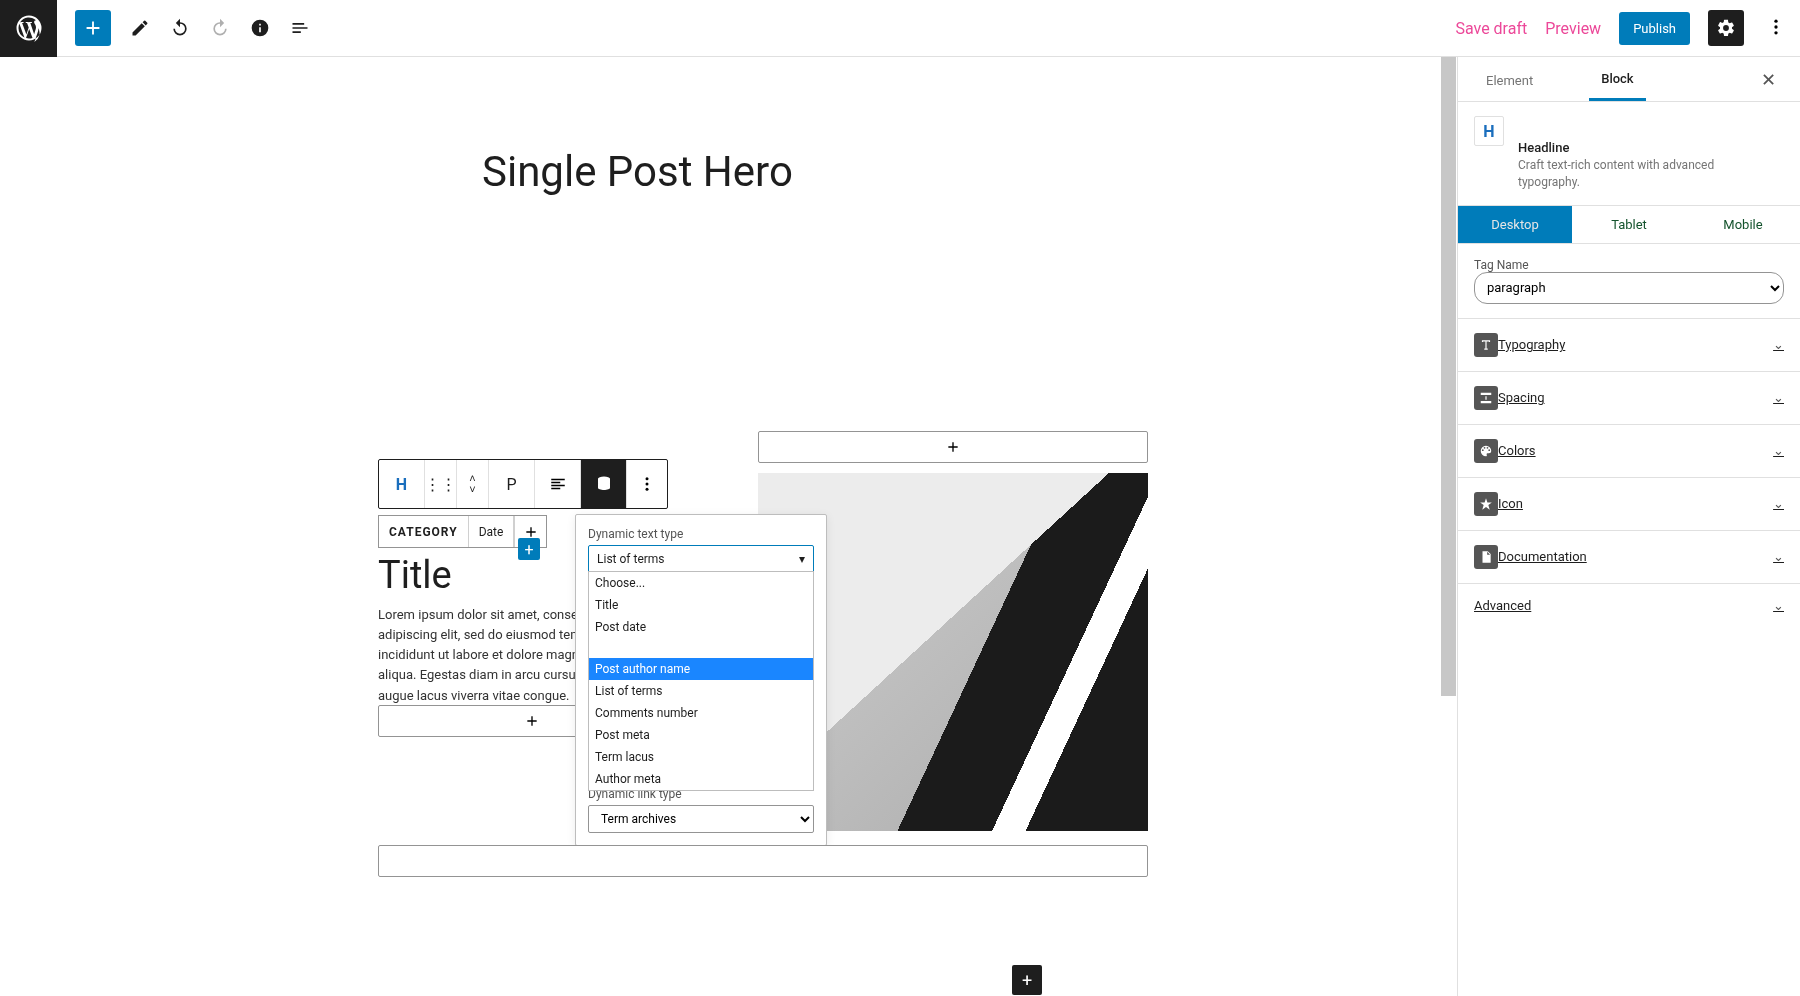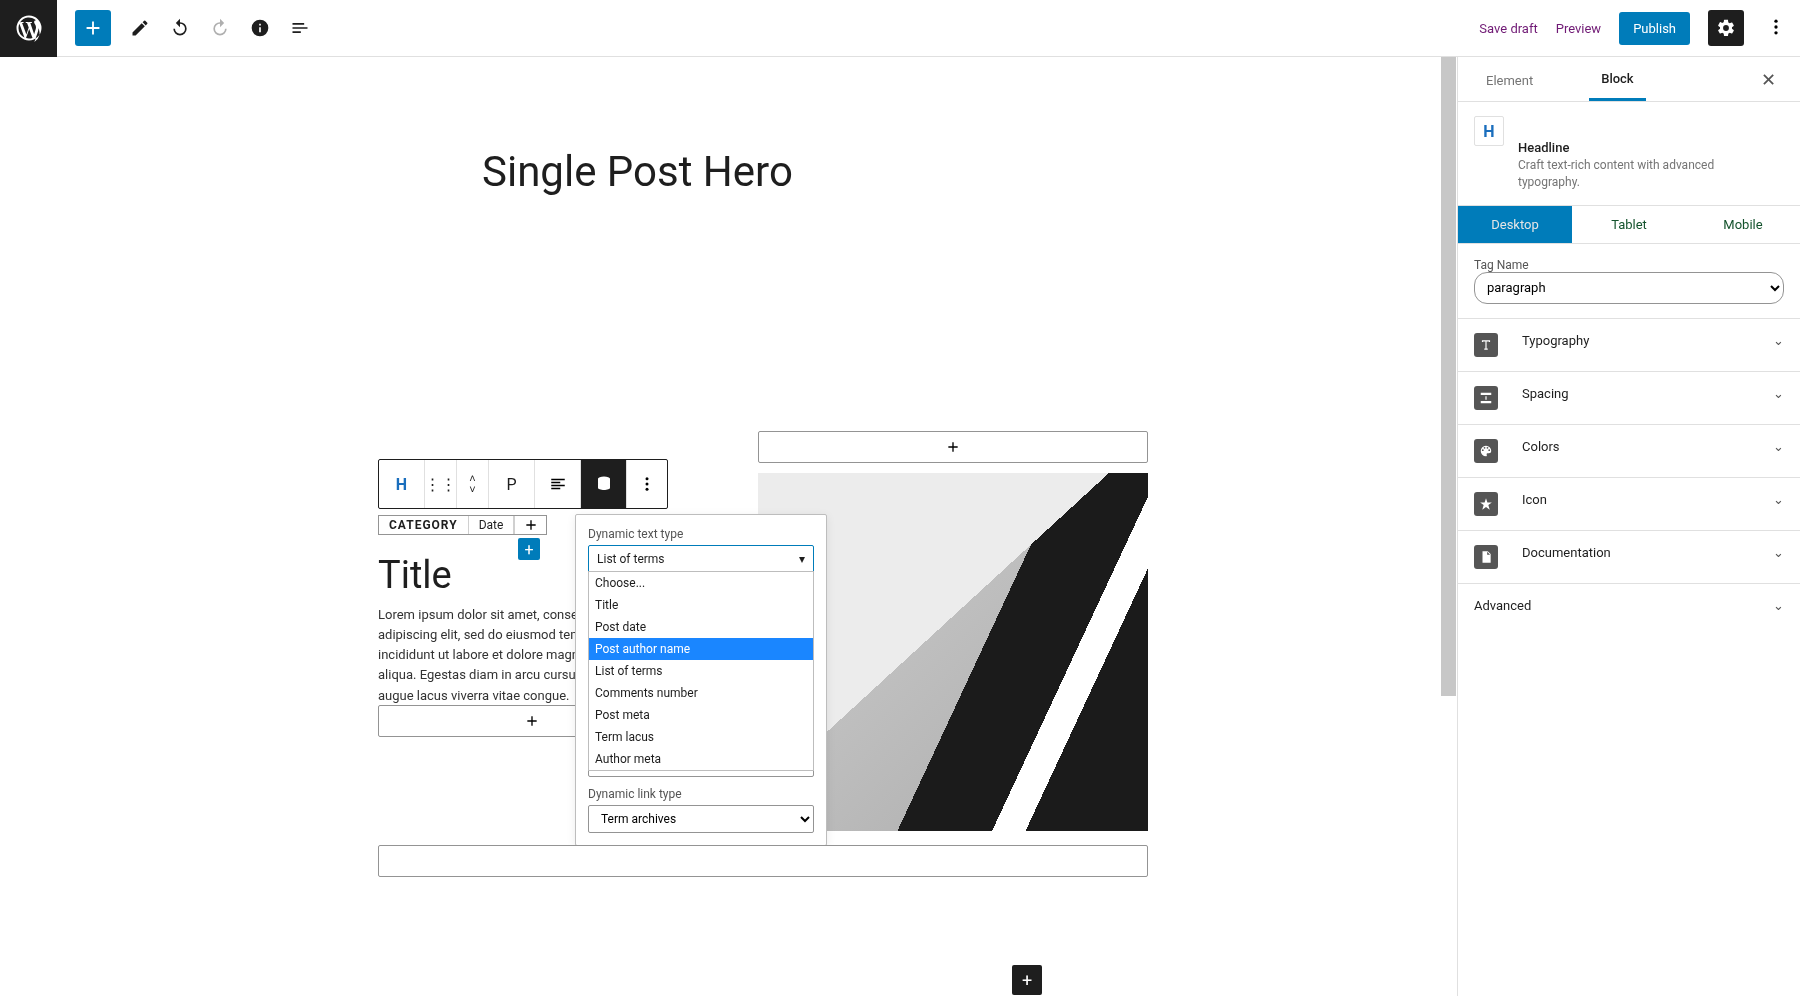--- a/index.html
+++ b/index.html
@@ -8,21 +8,21 @@
   
   .topbar { position:absolute; top:0; left:0; right:0; height:57px; border-bottom:1px solid #e0e0e0; display:flex; align-items:center; padding-left:0; padding-right:10px; background:#fff; }
   .wp-logo { width:57px; height:57px; background:#1e1e1e; display:flex; align-items:center; justify-content:center; color:#fff; }
   .wp-logo svg { width:30px; height:30px; fill:#fff; }
   .tb-left { display:flex; align-items:center; margin-left:18px; gap:18px; }
   .add-btn { width:36px; height:36px; background:#007cba; display:flex; align-items:center; justify-content:center; border-radius:3px; cursor:pointer; }
   .add-btn svg { fill:#fff; }
   .tb-icon { width:22px; height:22px; display:flex; align-items:center; justify-content:center; cursor:pointer; color:#1e1e1e; }
   .tb-icon svg { fill:currentColor; }
   .tb-right { margin-left:auto; display:flex; align-items:center; gap:18px; }
-  .link-btn { color:#701a75; cursor:pointer; font-size:13px; }
+  .link-btn { color:#ec4899; cursor:pointer; font-size:16px; }
   .publish-btn { background:#007cba; color:#fff; padding:9px 14px; border-radius:3px; cursor:pointer; font-size:13px; }
   .gear-btn { width:36px; height:36px; background:#1e1e1e; display:flex; align-items:center; justify-content:center; border-radius:3px; cursor:pointer; }
   .gear-btn svg { fill:#fff; }
   .dots-btn { cursor:pointer; padding:4px; }
 
   
   .sidebar { position:absolute; right:0; top:57px; bottom:0; width:343px; border-left:1px solid #e0e0e0; background:#fff; overflow-y:auto; }
   .sb-tabs { display:flex; border-bottom:1px solid #e0e0e0; padding:0 16px; position:relative; align-items:center;gap:44px; }
   .sb-tab { padding:14px 12px 12px; cursor:pointer; font-size:13px; color:#757575; }
   .sb-tab.active { color:#1e1e1e; font-weight:500; border-bottom:3px solid #007cba; }
@@ -30,21 +30,21 @@
   .sb-block-header { padding:14px 16px; display:flex; gap:14px; align-items:flex-start; }
   .sb-block-icon { width:30px; height:30px; border:1px solid #e0e0e0; border-radius:2px; display:flex; align-items:center; justify-content:center; color:#1a6ebd; font-weight:700; font-size:16px; }
   .sb-block-title { font-weight:500; font-size:13px;margin-top:24px; }
   .sb-block-desc { color:#757575; font-size:12px; margin-top:2px; line-height:1.4; max-width:200px;}
   .sb-device-tabs { display:flex; border-top:1px solid #e0e0e0; border-bottom:1px solid #e0e0e0; }
   .sb-device-tab { flex:1; text-align:center; padding:11px 0; cursor:pointer; font-size:13px; color:#14532d; }
   .sb-device-tab.active { background:#007cba; color:#e5e5e5; }
   .sb-section { padding:14px 16px; border-bottom:1px solid #e0e0e0; }
   .sb-label { font-size:12px; color:#555; display:block; }
   .sb-select { width:100%; height:32px; border:1px solid #949494; border-radius:13px; padding:0 8px; font-size:13px; background:#fff; }
-  .sb-acc { display:flex; padding:14px 16px; border-bottom:1px solid #e0e0e0; cursor:pointer; gap:24px;}
+  .sb-acc { display:flex; align-items:center; padding:14px 16px; border-bottom:1px solid #e0e0e0; cursor:pointer; gap:0;text-decoration:underline;}
   .sb-acc-icon { width:24px; height:24px; background:#555; border-radius:3px; display:flex; align-items:center; justify-content:center; }
   .sb-acc-icon svg { fill:#fff; width:14px;height:14px;}
   .sb-acc-label { font-size:13px; color:#1e1e1e; }
   .sb-acc-chev { margin-left:auto; color:#555; }
 
   
   .canvas { position:absolute; left:0; right:343px; top:57px; bottom:0; overflow:auto; background:#fff; }
   .canvas-scroll { position:relative; width:100%; }
   .page-title { font-size:42px; font-weight:400; color:#1e1e1e; margin:90px 0 0 482px; }
   .right-col { position:absolute; left:758px; top:284px; width:390px; }
@@ -59,40 +59,40 @@
   
   .blk-toolbar { position:absolute; left:378px; top:312px; display:flex; border:1px solid #1e1e1e; background:#fff; height:50px; border-radius:2px;}
   .blk-tb-item { width:46px; height:100%; display:flex; align-items:center; justify-content:center; cursor:pointer; border-right:1px solid #e0e0e0; font-size:16px; }
   .blk-tb-item:last-child{border-right:none;}
   .blk-tb-item.h { color:#1a6ebd; font-weight:700; }
   .blk-tb-item.narrow{width:32px;}
   .blk-tb-item.active { background:#1e1e1e; color:#fff; }
   .blk-tb-item.dots{width:40px;}
 
   
-  .meta-row { position:absolute; left:378px; top:368px; display:flex; align-items:center; border:1px solid #949494; height:20px;}
+  .meta-row { position:absolute; left:378px; top:368px; display:flex; align-items:center; border:1px solid #949494; height:33px;}
   .meta-item { padding:0 10px; font-size:12px; border-right:1px solid #d0d0d0; height:100%; display:flex; align-items:center;}
   .meta-item.cat { font-weight:700; letter-spacing:1px; }
   .meta-add { width:32px; height:100%; display:flex; align-items:center; justify-content:center;border-left:1px solid #d0d0d0;}
   .meta-corner-add{ position:absolute; left:518px; top:391px; width:22px; height:22px; background:#007cba; display:flex; align-items:center; justify-content:center; border-radius:2px; color:#fff; font-size:16px;}
 
   .title-text { position:absolute; left:378px; top:406px; font-size:38px; font-weight:400; }
   .lorem-text { position:absolute; left:378px; top:458px; font-size:13px; line-height:1.55; color:#333; width:245px; }
   .body-add-zone { position:absolute; left:378px; top:558px; width:307px; height:32px; border:1px solid #949494; border-radius:2px; display:flex; align-items:center; justify-content:center; cursor:pointer; color:#555; }
 
   
   .popover { position:absolute; left:575px; top:367px; width:252px; background:#fff; border:1px solid #bdbdbd; padding:12px; border-radius:2px; box-shadow:0 2px 10px rgba(0,0,0,.08);}
   .pop-label { font-size:12px; color:#555; margin-bottom:4px; display:block;}
   .pop-select-wrap { position:relative; }
   .pop-select { width:100%; height:28px; border:1px solid #007cba; border-radius:2px; font-size:12px; padding:0 8px; background:#fff; cursor:pointer; display:flex; align-items:center; justify-content:space-between;}
   .pop-select-plain{ width:100%; height:28px; border:1px solid #949494; border-radius:2px; font-size:12px; padding:0 8px; background:#fff; }
   .pop-input { width:100%; height:34px; border:1px solid #949494; border-radius:2px; padding:0 8px; margin-top:2px;}
   .pop-drop { position:absolute; left:0; top:26px; width:100%; background:#fff; border:1px solid #bdbdbd; z-index:10;}
   .pop-opt { padding:4px 6px; font-size:12px; cursor:pointer;}
-  .pop-opt.hover { background:#1a86ff; color:#fff; }
+  .pop-opt.hover { background:#1a86ff; color:#fff;margin-top:20px; }
   .pop-stack>*+*{margin-top:10px;}
 
   
   .sq-add { position:absolute; left:1012px; top:818px; width:30px; height:30px; background:#1e1e1e; display:flex; align-items:center; justify-content:center; border-radius:2px; color:#fff; font-size:18px;}
 
   
   .bottom-panel { position:absolute; left:18px; right:20px; bottom:0; }
 
   .plus-svg{width:22px;height:22px;}
   .small-plus{width:16px;height:16px;}

